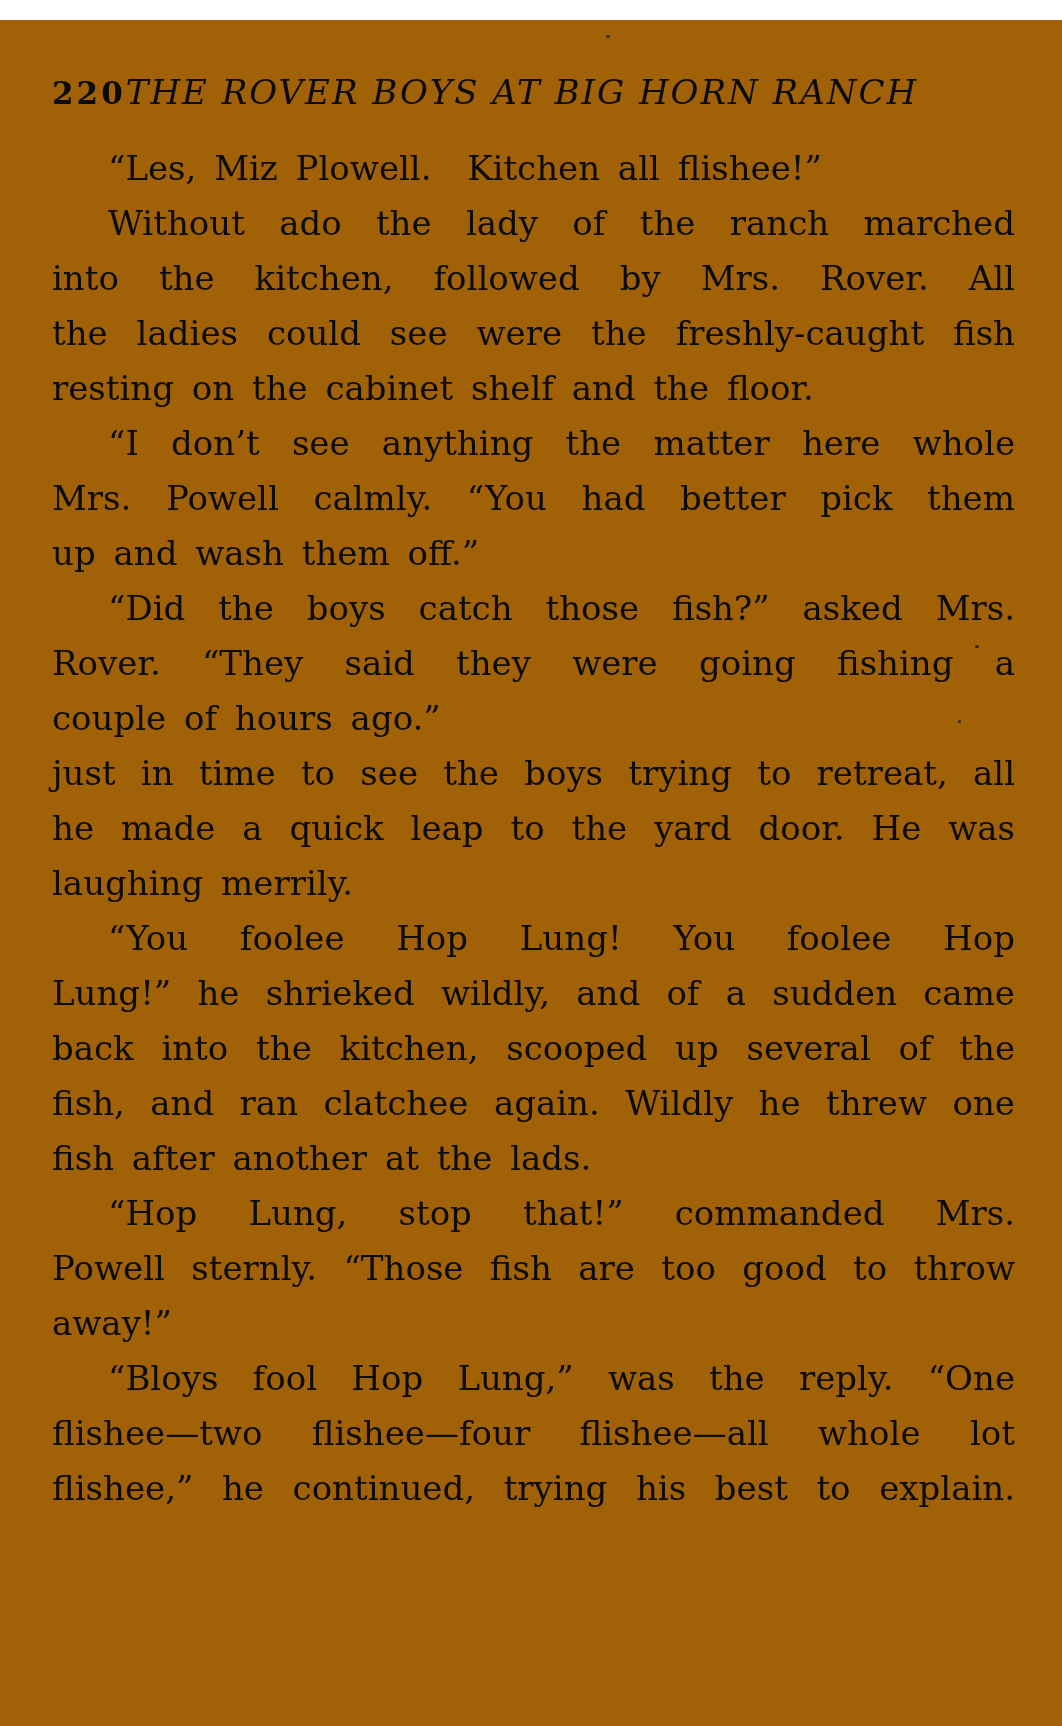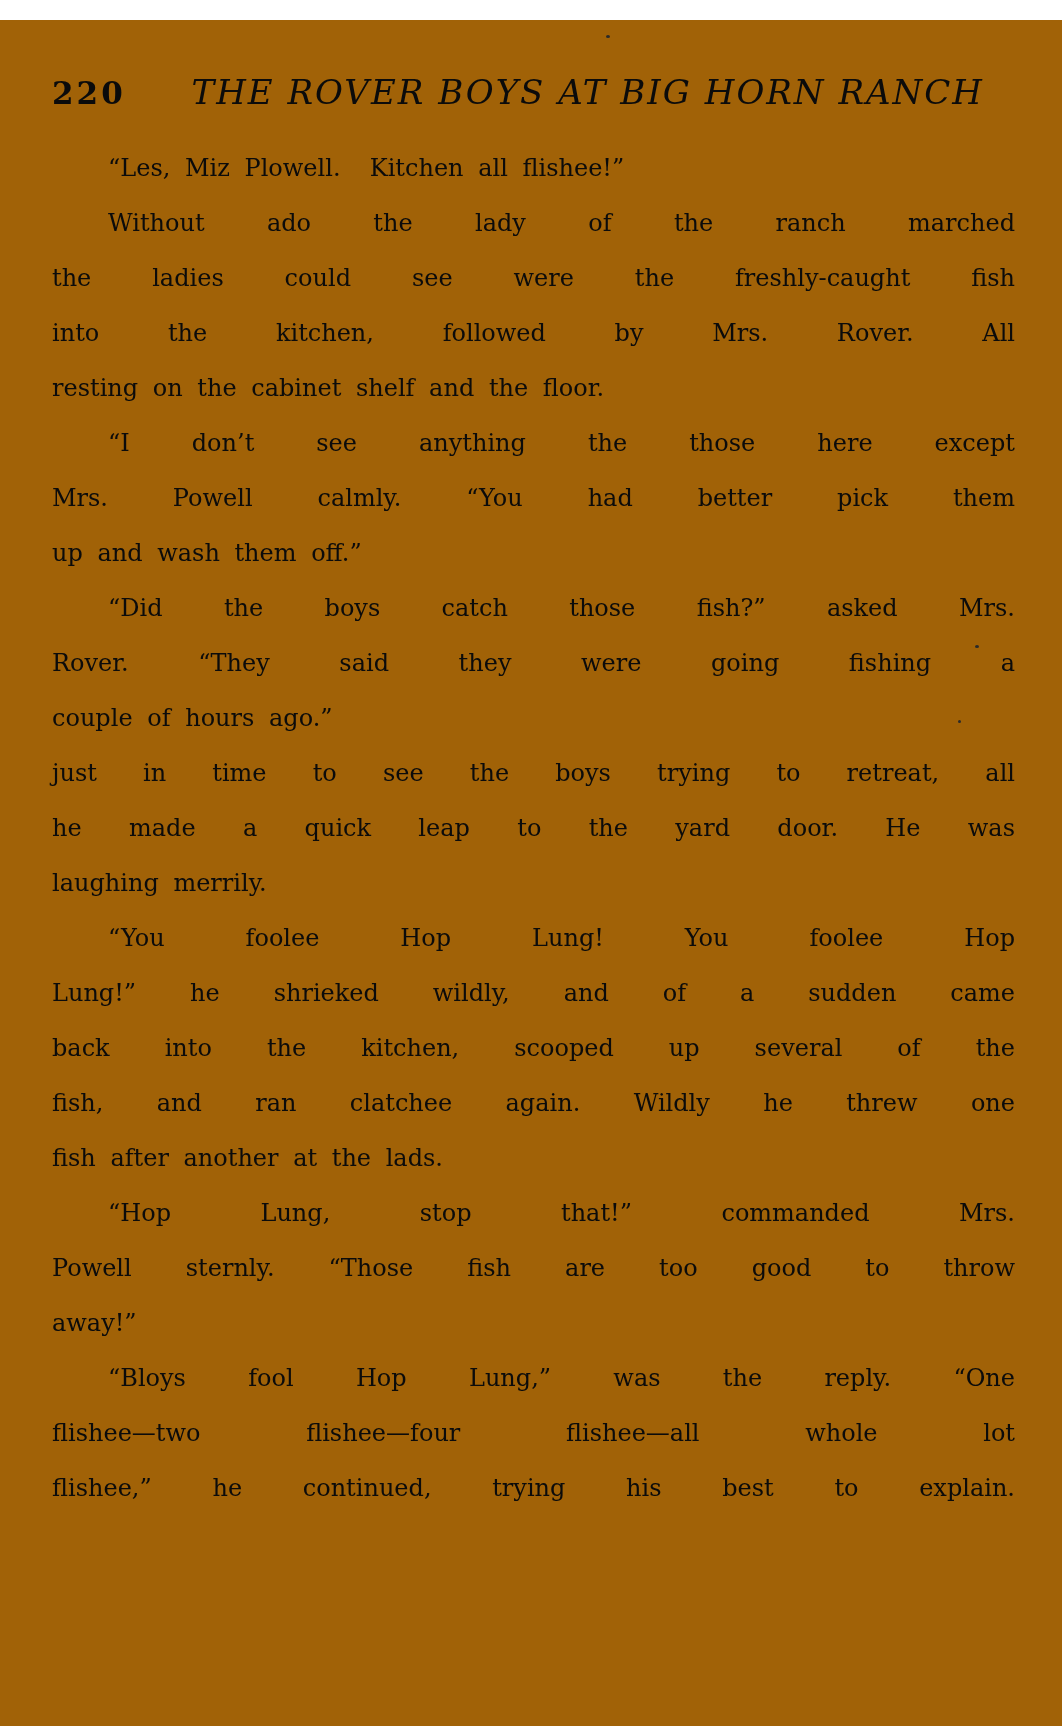--- a/index.html
+++ b/index.html
@@ -28,37 +28,37 @@
     -webkit-user-select: none;
   }
   .pagenum {
     font-size: 31px;
     font-weight: bold;
     letter-spacing: 3px;
     flex: 0 0 auto;
   }
   .running-head {
     flex: 1 1 auto;
-    text-align: right;
+    text-align: left;
     font-style: italic;
     font-size: 34px;
     letter-spacing: 2px;
     white-space: nowrap;
     padding-right: 30px;
   }
   .body-text {
     position: absolute;
     top: 121px;
     left: 52px;
     width: 963px;
   }
   .line {
     height: 55px;
     line-height: 55px;
-    font-size: 24px;
+    font-size: 34px;
     white-space: pre-wrap;
     word-spacing: 7px;
     overflow: visible;
   }
   .line.just {
     white-space: normal;
     word-spacing: normal;
     text-align: justify;
     text-align-last: justify;
   }
@@ -83,24 +83,24 @@
   <div class="speck s3"></div>
 
   <div class="header">
     <span class="pagenum">220</span>
     <span class="running-head">THE ROVER BOYS AT BIG HORN RANCH</span>
   </div>
 
   <div class="body-text" id="text-body">
       <div class="line ind">“Les, Miz Plowell.  Kitchen all flishee!”</div>
       <div class="line just ind">Without ado the lady of the ranch marched</div>
+      <div class="line just">into the kitchen, followed by Mrs. Rover.  All</div>
       <div class="line just">the ladies could see were the freshly-caught fish</div>
-      <div class="line just">into the kitchen, followed by Mrs. Rover.  All</div>
       <div class="line">resting on the cabinet shelf and the floor.</div>
-      <div class="line just ind">“I don’t see anything the those here except</div>
+      <div class="line just ind">“I don’t see anything the matter here whole</div>
       <div class="line just">Mrs. Powell calmly.  “You had better pick them</div>
       <div class="line">up and wash them off.”</div>
       <div class="line just ind">“Did the boys catch those fish?” asked Mrs.</div>
       <div class="line just">Rover.  “They said they were going fishing a</div>
       <div class="line">couple of hours ago.”</div>
       <div class="line just">just in time to see the boys trying to retreat, all</div>
       <div class="line just">he made a quick leap to the yard door.  He was</div>
       <div class="line">laughing merrily.</div>
       <div class="line just ind">“You foolee Hop Lung!  You foolee Hop</div>
       <div class="line just">Lung!” he shrieked wildly, and of a sudden came</div>

